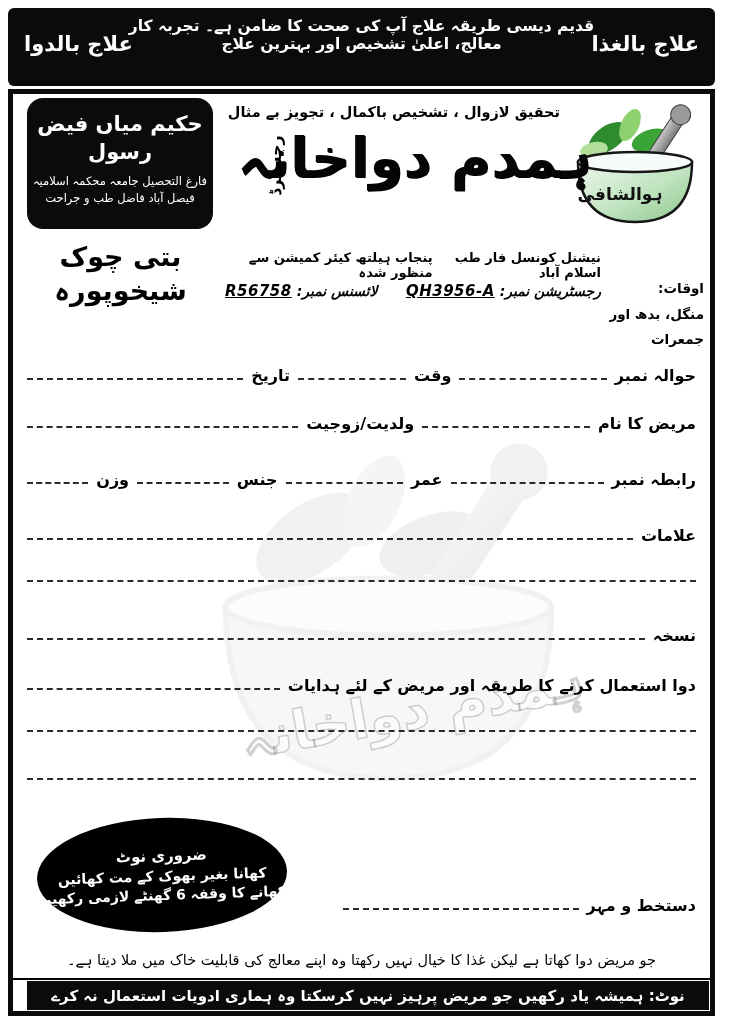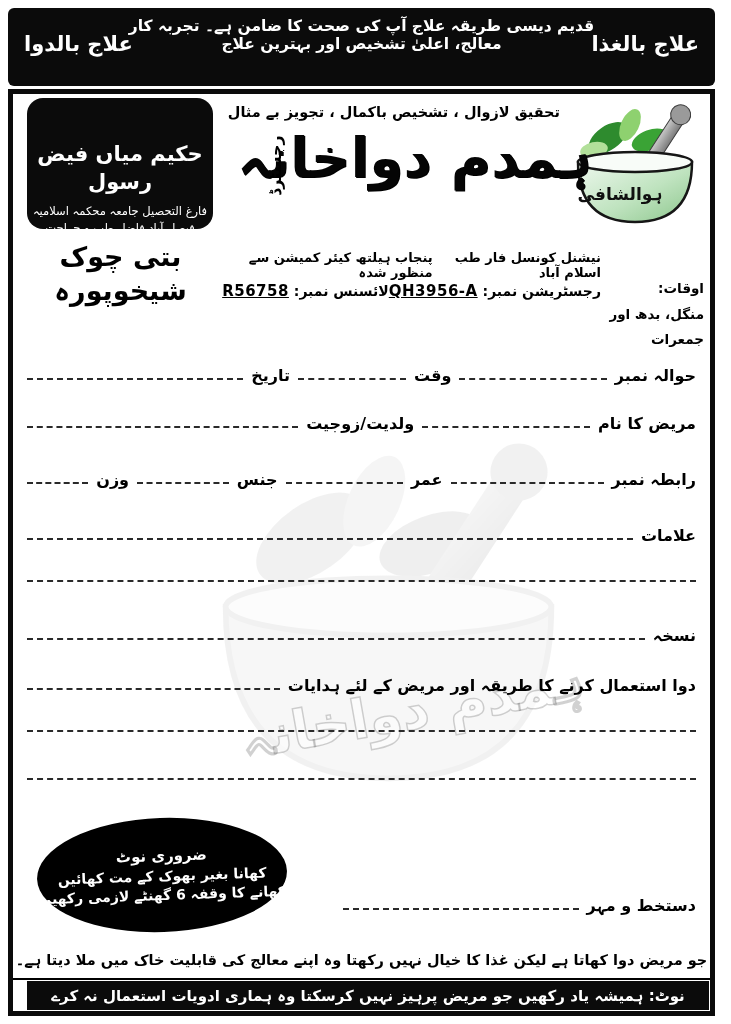--- a/index.html
+++ b/index.html
@@ -45,37 +45,37 @@
   }
   .registered {
     position:absolute; left:232px; top:62px; z-index:2; direction:rtl;
     font-size:16px; font-weight:bold; transform:rotate(-90deg); white-space:nowrap;
   }
   .hakeem-box {
     position:absolute; left:14px; top:4px; width:186px; height:131px; z-index:2;
     background:#0b0b0b; border-radius:16px; color:#fff; text-align:center;
     direction:rtl; padding-top:12px;
   }
-  .hakeem-name { font-size:21px; font-weight:bold; line-height:1.35;margin-top:30px; }
+  .hakeem-name { font-size:21px; font-weight:bold; line-height:1.35; }
   .hakeem-q { font-size:11.5px; margin-top:6px; line-height:1.5; }
   .address {
     position:absolute; left:0px; top:146px; width:215px; z-index:2;
     font-size:27px; font-weight:bold; text-align:center; direction:rtl; line-height:1.25;
   }
   .approval {
     position:absolute; left:212px; top:156px; width:376px; z-index:2;
     display:flex; justify-content:space-between; direction:rtl;
     font-size:13px; font-weight:bold;
   }
   .reg-line {
     position:absolute; left:212px; top:188px; width:376px; z-index:2;
     display:flex; justify-content:space-between; direction:rtl;
     font-size:14px; font-weight:bold; align-items:flex-end;
   }
-  .reg-item { direction:rtl; white-space:nowrap; }
+  .reg-item { direction:rtl; white-space:nowrap;font-style:italic; }
   .latin-val { font-family:"DejaVu Sans", sans-serif; font-size:15px; text-decoration:underline; letter-spacing:.5px; }
   .timings {
     position:absolute; right:6px; top:152px; width:118px; z-index:2;
     direction:rtl; text-align:right; font-size:13.5px; font-weight:bold; line-height:1.9;margin-top:30px;
   }
 
   
   .phone-bar {
     position:absolute; left:4px; top:222px; width:689px; height:36px; z-index:2;
     background:#0b0b0b; color:#fff; display:flex; align-items:center;
@@ -98,21 +98,21 @@
     background:#000; border-radius:50%; color:#fff; direction:rtl;
     display:flex; flex-direction:column; align-items:center; justify-content:center;
     text-align:center; transform:rotate(-2deg);
   }
   .oval-title { font-size:15px; font-weight:bold; }
   .oval-line { font-size:14px; font-weight:bold; margin-top:3px; }
 
   
   .quote {
     position:absolute; left:0; right:0; top:858px; z-index:2;
-    text-align:center; direction:rtl; font-size:14.5px; font-weight:bold;
+    text-align:center; direction:rtl; font-size:14.5px; font-weight:normal;
   }
   .footer-divider { position:absolute; left:0; right:0; top:884px; border-top:2px solid #000; z-index:2; }
   .note-bar {
     position:absolute; left:14px; right:1px; bottom:1px; height:29px; z-index:2;
     background:#0b0b0b; color:#fff; display:flex; align-items:center; justify-content:center;
     direction:rtl; font-size:15px; font-weight:bold;
   }
 </style>
 </head>
 <body>

